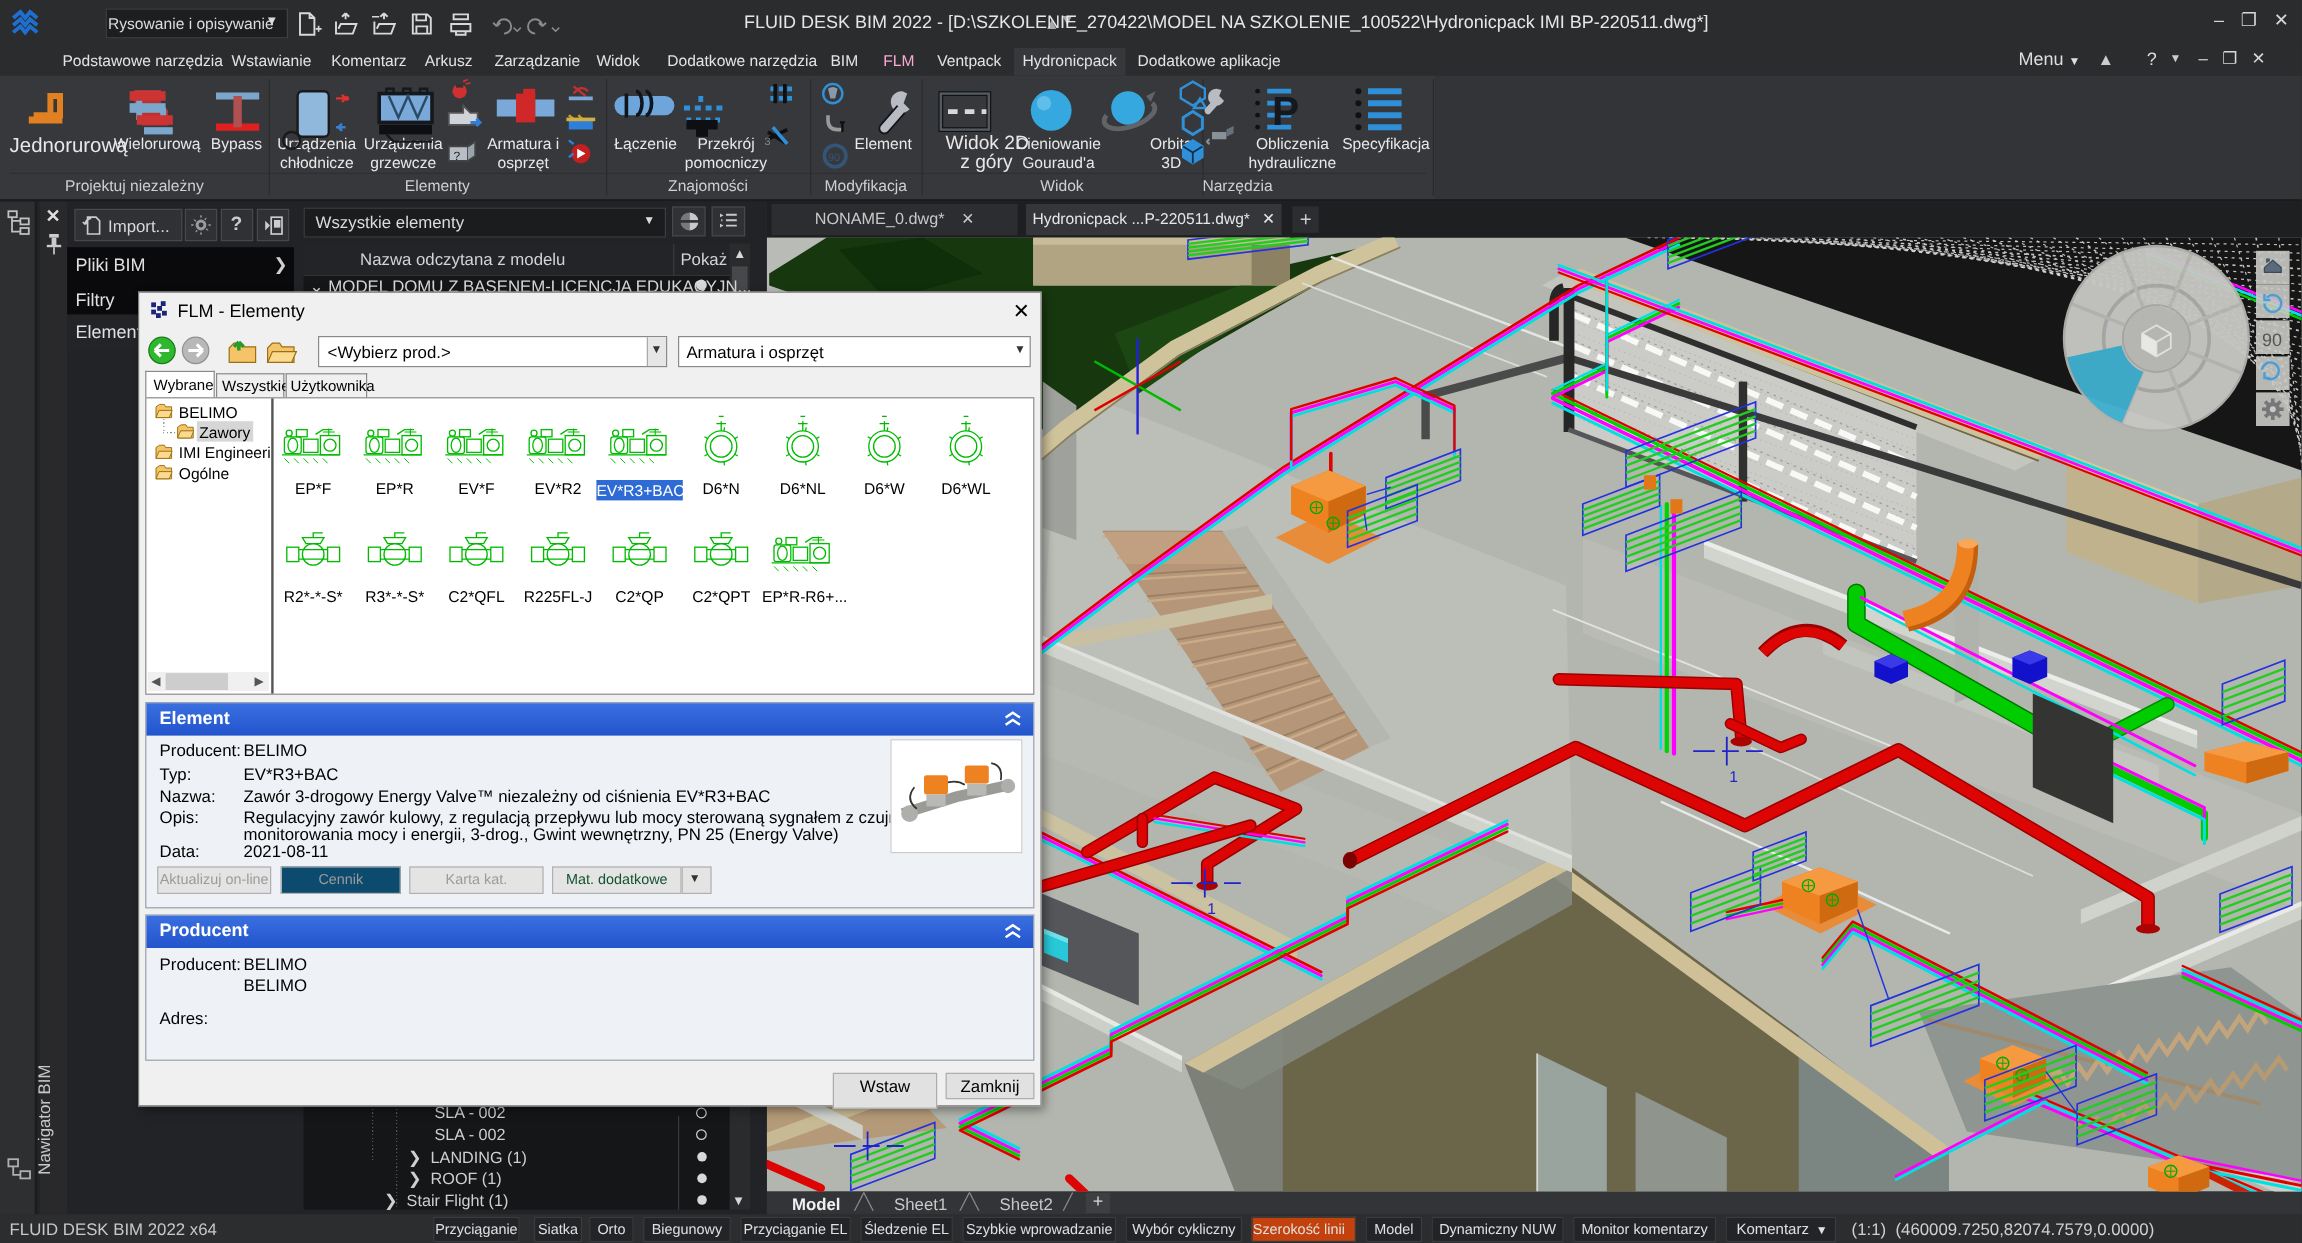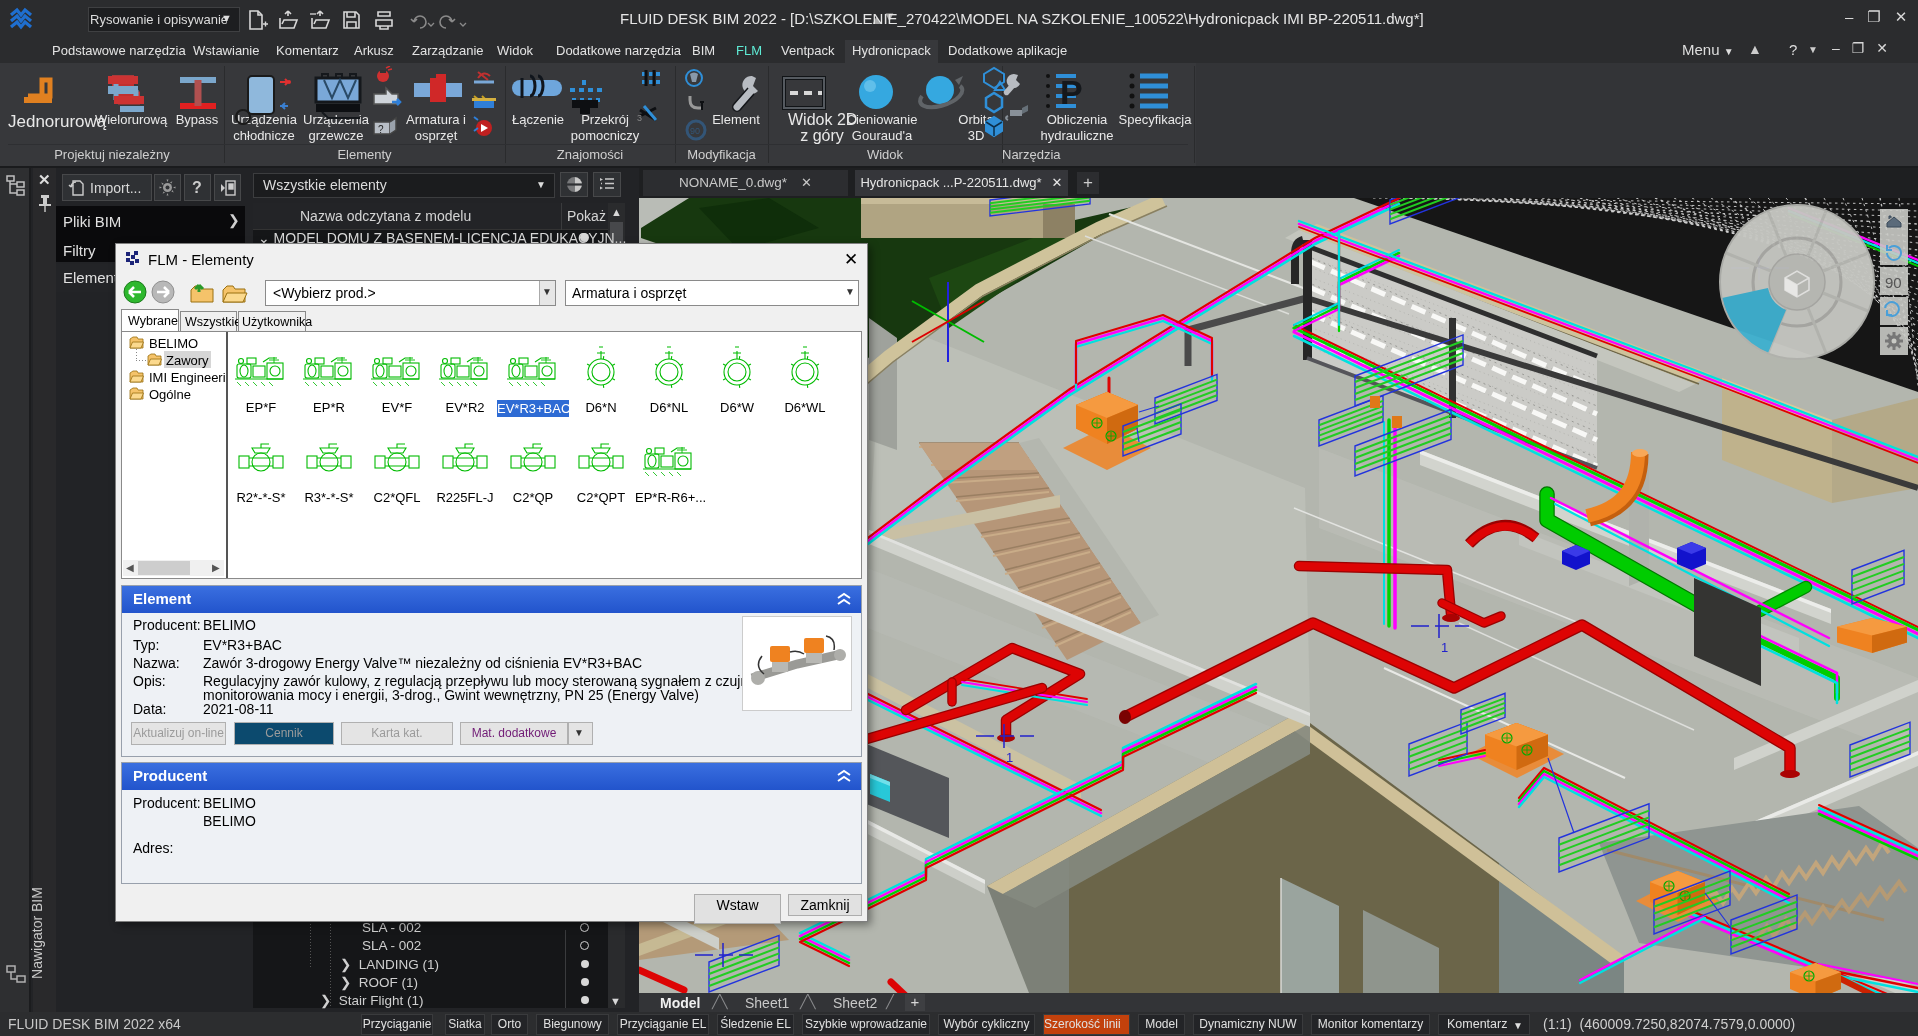--- a/index.html
+++ b/index.html
@@ -38,21 +38,21 @@
 <div class="abs" style="left:0;top:36px;width:1918px;height:27px;background:#2b2c2e"></div>
 <div class="abs" style="left:845px;top:40px;width:93px;height:23px;background:#37383b"></div>
 <div class="t" style="left:52px;top:43px;color:#e3e3e3;font-size:13px">Podstawowe narzędzia</div>
 <div class="t" style="left:193px;top:43px;color:#e3e3e3;font-size:13px">Wstawianie</div>
 <div class="t" style="left:276px;top:43px;color:#e3e3e3;font-size:13px">Komentarz</div>
 <div class="t" style="left:354px;top:43px;color:#e3e3e3;font-size:13px">Arkusz</div>
 <div class="t" style="left:412px;top:43px;color:#e3e3e3;font-size:13px">Zarządzanie</div>
 <div class="t" style="left:497px;top:43px;color:#e3e3e3;font-size:13px">Widok</div>
 <div class="t" style="left:556px;top:43px;color:#e3e3e3;font-size:13px">Dodatkowe narzędzia</div>
 <div class="t" style="left:692px;top:43px;color:#e3e3e3;font-size:13px">BIM</div>
-<div class="t" style="left:736px;top:43px;color:#5eead4;font-size:13px">FLM</div>
+<div class="t" style="left:736px;top:43px;color:#f9a8d4;font-size:13px">FLM</div>
 <div class="t" style="left:781px;top:43px;color:#e3e3e3;font-size:13px">Ventpack</div>
 <div class="t" style="left:852px;top:43px;color:#e3e3e3;font-size:13px">Hydronicpack</div>
 <div class="t" style="left:948px;top:43px;color:#e3e3e3;font-size:13px">Dodatkowe aplikacje</div>
 <div class="t" style="left:1682px;top:41px;color:#dedede;font-size:15px">Menu <span style="font-size:10px">▼</span></div>
 <div class="t" style="left:1748px;top:41px;color:#cccccc;font-size:14px">▲</div>
 <div class="t" style="left:1789px;top:41px;color:#dedede;font-size:15px">?</div>
 <div class="t" style="left:1808px;top:44px;color:#cccccc;font-size:10px">▼</div>
 <div class="t" style="left:1832px;top:40px;color:#d8d8d8;font-size:14px;letter-spacing:12px">–❐✕</div>
 <div class="abs" style="left:0;top:63px;width:1196px;height:103px;background:#37383b"></div>
 <div class="abs" style="left:1196px;top:63px;width:722px;height:103px;background:#333437"></div>
@@ -980,21 +980,21 @@
 <rect x="30" y="46" width="16" height="10" fill="#b8b8b4"></rect>
     <rect x="64" y="37" width="16" height="10" fill="#b8b8b4"></rect>
 <circle cx="16" cy="62" r="7" fill="#aeaeaa"></circle>
     <circle cx="98" cy="39" r="6" fill="#aeaeaa"></circle>
 <path d="M20 40 q-8 10 2 18 M84 20 q10 2 8 14" stroke="#333" stroke-width="1.5" fill="none"></path>
 <path d="M48 36 q8 -2 14 2" stroke="#333" stroke-width="1.5" fill="none"></path>
   </svg>
 <div class="abs" style="left:131px;top:722px;width:95px;height:23px;background:#e4e4e4;border:1px solid #b0b0b0;color:#9b9b9b;font-size:12px;text-align:center;line-height:21px;white-space:nowrap;overflow:hidden;z-index:51;">Aktualizuj on-line</div>
 <div class="abs" style="left:234px;top:722px;width:100px;height:23px;background:#0c4a6e;border:1px solid #b0b0b0;color:#9b9b9b;font-size:12px;text-align:center;line-height:21px;white-space:nowrap;overflow:hidden;z-index:51;">Cennik</div>
 <div class="abs" style="left:341px;top:722px;width:112px;height:23px;background:#e4e4e4;border:1px solid #b0b0b0;color:#9b9b9b;font-size:12px;text-align:center;line-height:21px;white-space:nowrap;overflow:hidden;z-index:51;">Karta kat.</div>
-<div class="abs" style="left:460px;top:722px;width:108px;height:23px;background:#e4e4e4;border:1px solid #b0b0b0;color:#701a75;font-size:12px;text-align:center;line-height:21px;white-space:nowrap;overflow:hidden;z-index:51;">Mat. dodatkowe</div>
+<div class="abs" style="left:460px;top:722px;width:108px;height:23px;background:#e4e4e4;border:1px solid #b0b0b0;color:#14532d;font-size:12px;text-align:center;line-height:21px;white-space:nowrap;overflow:hidden;z-index:51;">Mat. dodatkowe</div>
 <div class="abs" style="left:568px;top:722px;width:25px;height:23px;background:#e4e4e4;border:1px solid #b0b0b0;z-index:51;"></div>
 <div class="t" style="left:574px;top:727px;color:#333;font-size:10px;z-index:51;">▼</div>
 <div class="abs" style="left:121px;top:762px;width:741px;height:122px;border:1px solid #98a0ac;background:#eef1f5;z-index:51;"></div>
 <div class="abs" style="left:122px;top:763px;width:739px;height:27px;background:linear-gradient(#3a6fe0,#2254cc);z-index:51;"></div>
 <div class="t" style="left:133px;top:767px;color:#fff;font-weight:bold;font-size:15px;z-index:51;">Producent</div>
 <svg class="abs" style="left:836px;top:769px;z-index:51;" width="16" height="14" viewBox="0 0 16 14" fill="none" stroke="#fff" stroke-width="2">
     <path d="M2 6 l6 -4 l6 4 M2 12 l6 -4 l6 4"></path>
   </svg>
 <div class="t" style="left:133px;top:795px;color:#000;font-size:14px;z-index:51;">Producent:</div>
 <div class="t" style="left:203px;top:795px;color:#000;font-size:14px;z-index:51;">BELIMO</div>

